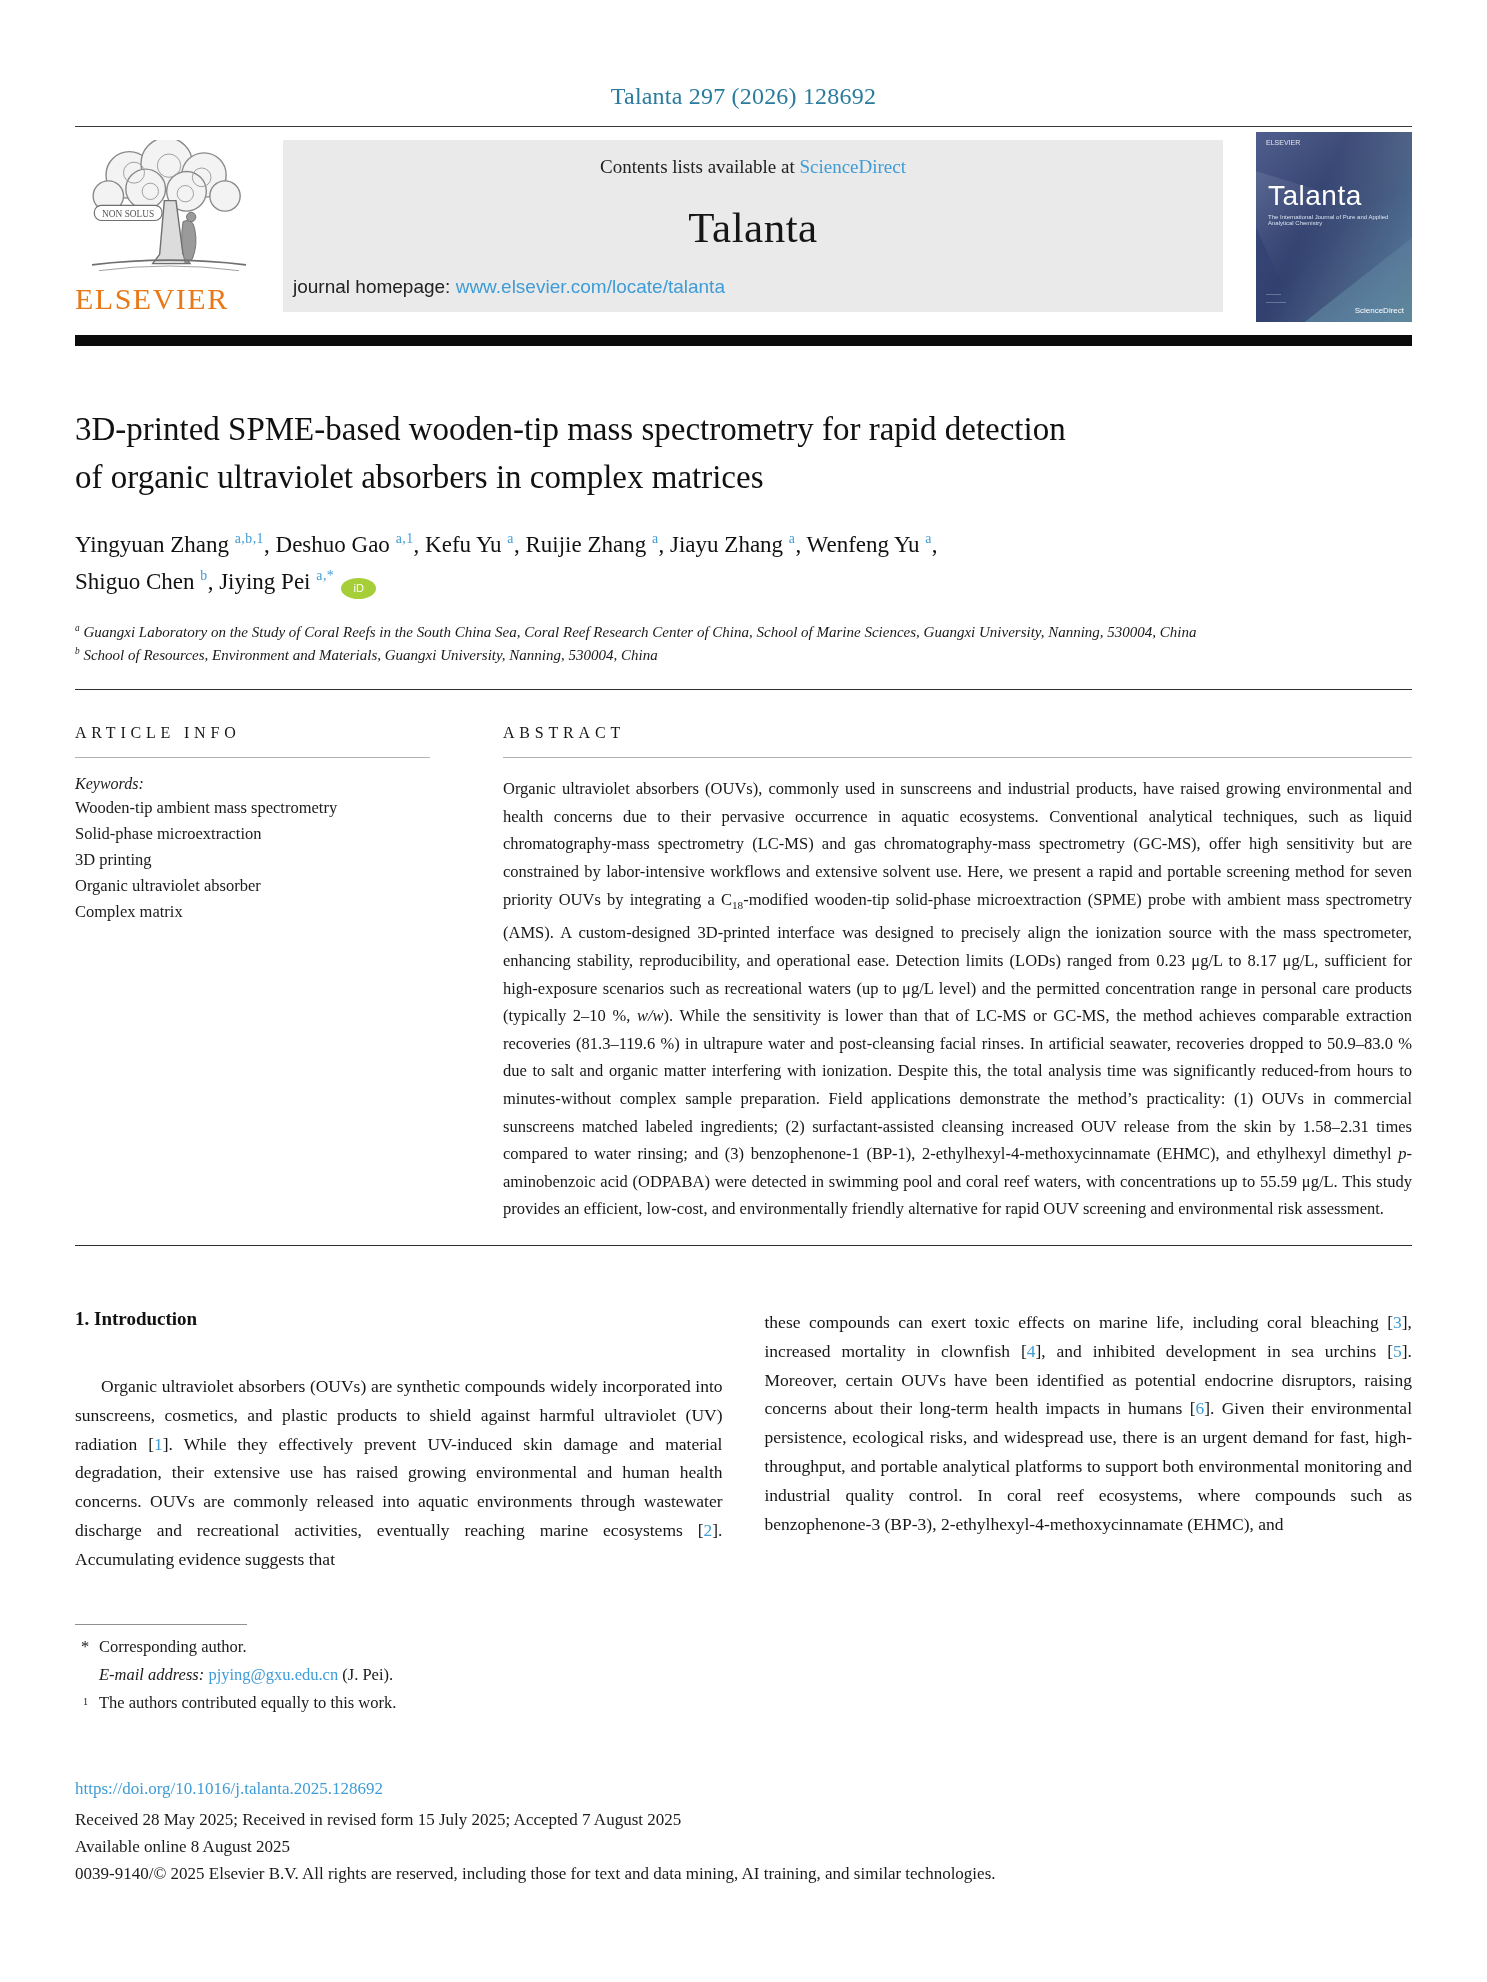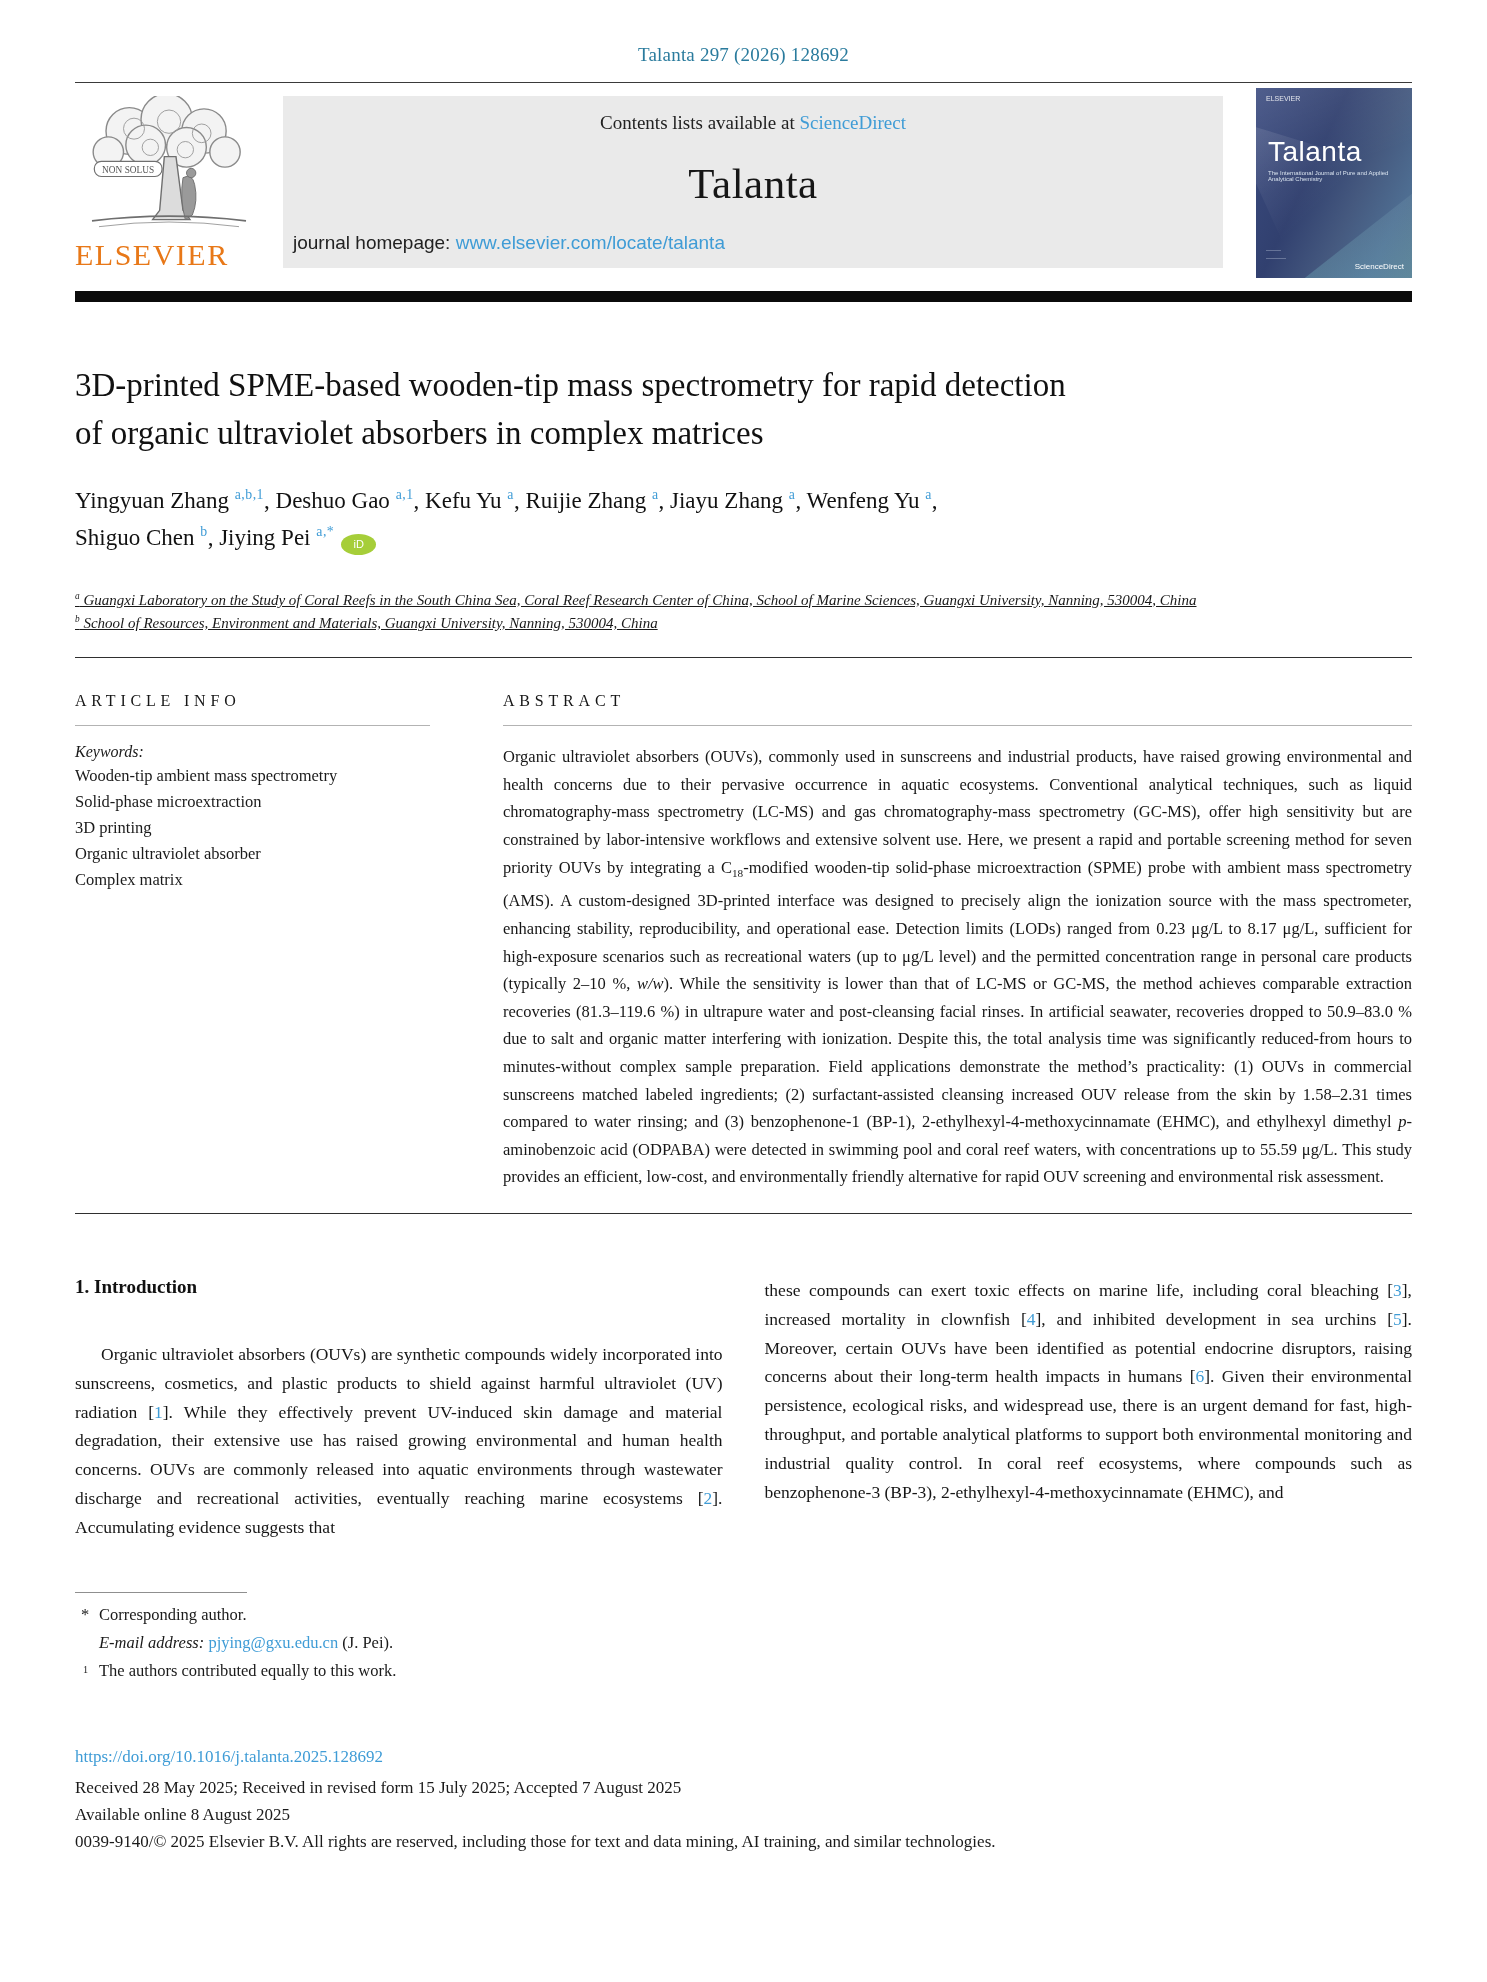--- a/index.html
+++ b/index.html
@@ -7,21 +7,21 @@
     position:relative;
     width:1487px;height:1982px;
     box-sizing:border-box;
     padding:0 75px;
     background:#ffffff;
     font-family:"Liberation Serif","DejaVu Serif",serif;
     color:#1a1a1a;
     overflow:hidden;
   }
   
-  .citation{padding-top:44px;text-align:center;font-size:19px;color:#2a7b9d;letter-spacing:.2px;}
+  .citation{padding-top:83px;text-align:center;font-size:24px;color:#2a7b9d;letter-spacing:.2px;}
   .rule-dark{border:none;border-top:1.6px solid #3a3a3a;margin:16px 0 0 0;}
   
   .header-row{display:flex;margin-top:13px;align-items:stretch;}
   .logo-col{width:202px;display:flex;flex-direction:column;align-items:flex-start;}
   .logo-col svg{display:block;}
   .elsevier-word{font-size:30px;color:#e87818;letter-spacing:1.5px;margin-top:2px;font-family:"Liberation Serif",serif;}
   .gray-box{flex:1;background:#eaeaea;margin-left:6px;height:172px;display:flex;flex-direction:column;justify-content:space-between;padding:16px 10px 14px 10px;box-sizing:border-box;}
   .contents-line{text-align:center;font-size:19px;color:#222;}
   .journal-big{text-align:center;font-size:43px;color:#161616;letter-spacing:.5px;}
   .homepage-line{font-size:19px;color:#222;font-family:"Liberation Sans","DejaVu Sans",sans-serif;}
@@ -40,21 +40,21 @@
     clip-path:polygon(0 100%,100% 0,100% 100%);}
   .cover-title{position:absolute;left:12px;top:48px;color:#ffffff;font-size:28px;letter-spacing:.5px;z-index:2;}
   .cover-sub{position:absolute;left:12px;top:82px;color:#d8e2ee;font-size:6px;z-index:2;width:135px;}
   .cover-els{position:absolute;left:10px;top:7px;color:#ffffff;font-size:7px;opacity:.85;z-index:2;line-height:1.2;}
   .cover-sd{position:absolute;right:8px;bottom:7px;color:#ffffff;font-size:8px;z-index:2;}
   .cover-ed{position:absolute;left:10px;bottom:16px;color:#cfd8e6;font-size:5px;line-height:1.6;z-index:2;opacity:.8;}
   .black-bar{height:11px;background:#0b0b0b;margin-top:13px;}
   
   .article-title{margin-top:60px;font-size:33px;line-height:1.44;color:#111;max-width:1010px;}
   .authors{margin-top:26px;font-size:23px;line-height:1.6;color:#111;}
-  .affiliations{margin-top:32px;font-style:italic;font-size:15px;line-height:1.55;color:#191919;text-decoration:underline;}
+  .affiliations{margin-top:20px;font-style:italic;font-size:15px;line-height:1.55;color:#191919;}
   
   .rs-link{color:#3f9cd6;}
   .rs-sup{vertical-align:super;font-size:.60em;color:#3f9cd6;letter-spacing:.5px;}
   .rs-supk{vertical-align:super;font-size:.62em;color:#1a1a1a;}
   .rs-sub{vertical-align:sub;font-size:.68em;}
   .rs-i{font-style:italic;}
   .rs-orcid{display:inline-block;width:35px;height:21px;background:#a6ce39;color:#fff;border-radius:50%;
     font-size:11px;text-align:center;line-height:21px;font-family:"Liberation Sans",sans-serif;
     vertical-align:-3px;margin-left:7px;font-style:normal;}
   .rule-section{border:none;border-top:1.6px solid #2f2f2f;margin:22px 0 0 0;}

